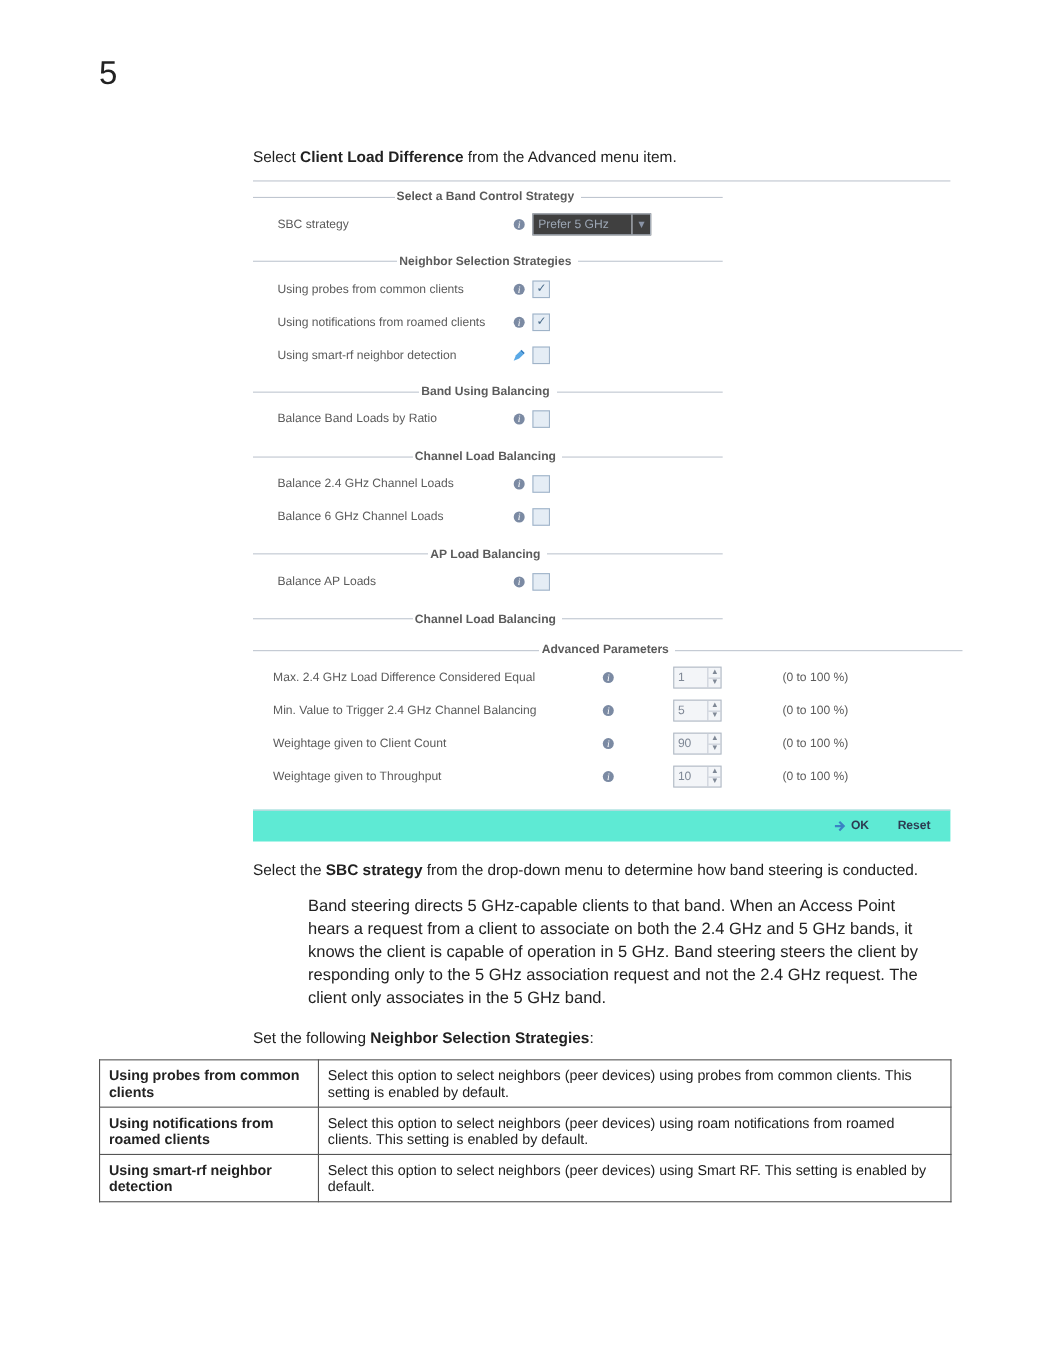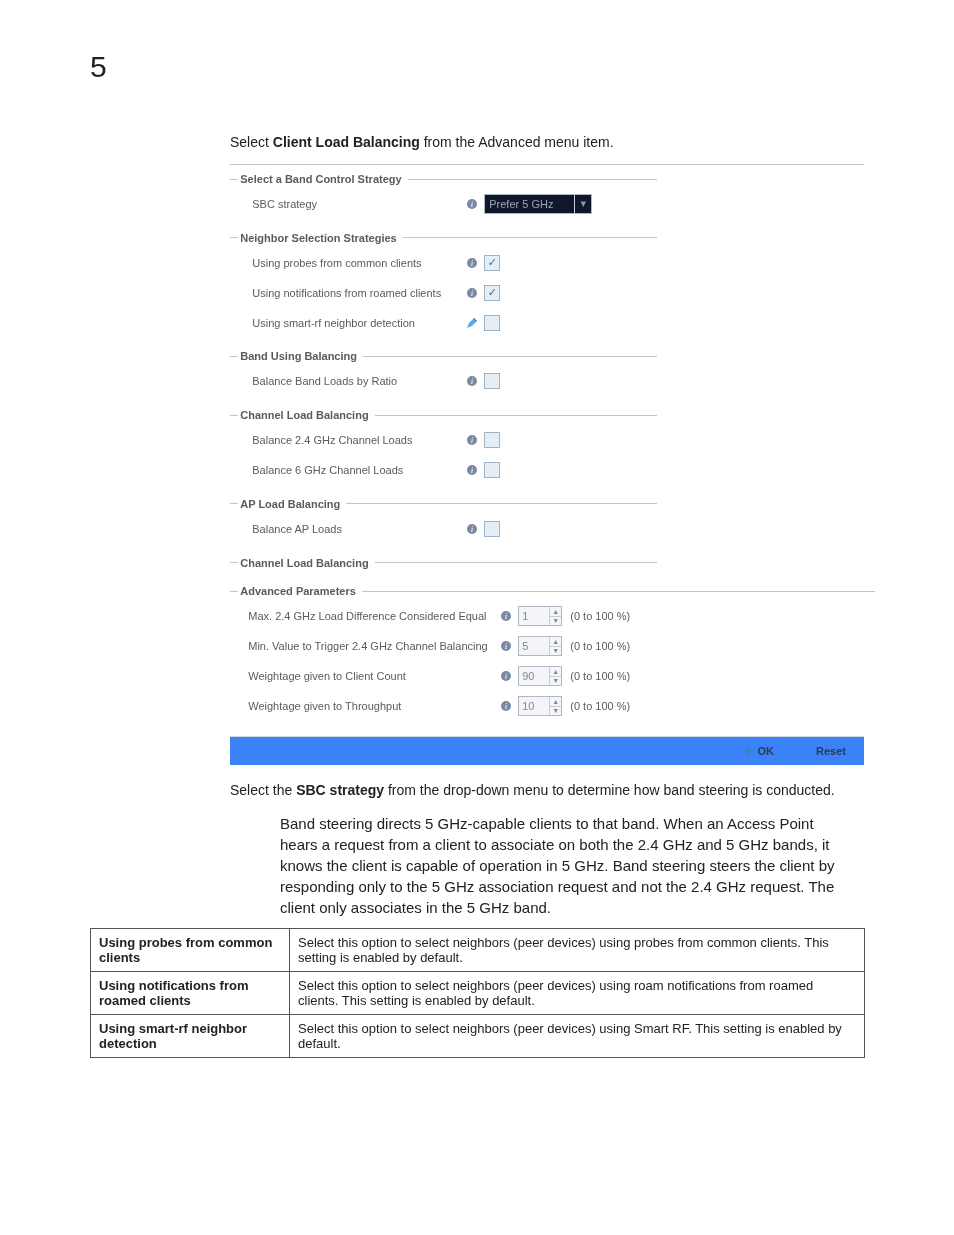--- a/index.html
+++ b/index.html
@@ -44,20 +44,21 @@
   fieldset.section {
     border: none;
     border-top: 1px solid #bfc6d0;
     margin: 6px 0 4px 0;
   }
   fieldset.section > legend {
     font-weight: bold;
     color: #5b5b5b;
     font-size: 11px;
     padding-right: 6px;
+    text-align: center;
   }
   .row {
     display: flex;
     align-items: center;
     min-height: 26px;
     padding: 2px 0;
   }
   .row .lbl {
     width: 214px;
     padding-left: 14px;
@@ -80,41 +81,42 @@
     display: inline-flex;
     align-items: center;
     justify-content: center;
     font-size: 11px;
     color: #4a6b8a;
     line-height: 1;
   }
   .select {
     display: inline-flex;
     align-items: center;
-    background: #0f172a;
+    background: #404040;
     border: 1px solid #b0b8c4;
     color: #9ca6b4;
     height: 18px;
     width: 106px;
     font-size: 11px;
     position: relative;
   }
   .select .val { padding: 0 4px; }
   .select .arrow {
     position: absolute; right: 0; top: 0; bottom: 0;
     width: 16px; display: flex; align-items: center; justify-content: center;
     border-left: 1px solid #c6ccd6;
     color: #8a94a6;
   }
   
   .adv-row {
     display: flex;
     align-items: center;
     min-height: 26px;
     padding: 2px 0;
+    gap: 47px;
   }
   .adv-row .lbl {
     width: 250px;
     padding-left: 10px;
     color: #5b5b5b;
   }
   .spinner {
     display: inline-flex;
     align-items: stretch;
     border: 1px solid #b0b8c4;
@@ -147,22 +149,22 @@
     color: #7f8896;
   }
   .spinner .btns > div + div { border-top: 1px solid #c6ccd6; }
   .range {
     font-size: 11px;
     color: #5b5b5b;
   }
   .button-bar {
     display: flex;
     justify-content: flex-end;
-    gap: 26px;
-    background: #3b82f6;
+    gap: 10px;
+    background: #5eead4;
     border-top: 1px solid #cfd6e0;
     padding: 6px 10px;
     margin-top: 8px;
   }
   .btn {
     display: inline-flex;
     align-items: center;
     gap: 4px;
     font-size: 11px;
     font-weight: bold;
@@ -211,21 +213,21 @@
   }
 </style>
 </head>
 <body>
 
 <div class="page">
 
   <div class="chapter">5</div>
 
   <div class="intro">
-    <span>Select </span><b>Client Load Balancing</b><span> from the Advanced menu item.</span>
+    <span>Select </span><b>Client Load Difference</b><span> from the Advanced menu item.</span>
   </div>
 
   <div class="config-panel">
     <hr class="separator">
 
     <fieldset class="section" style="width:410px">
       <legend>Select a Band Control Strategy</legend>
       <div class="row">
         <div class="lbl">SBC strategy</div>
         <div class="ctrl">
@@ -436,20 +438,23 @@
     </div>
   </div>
 
 
   <div class="bodytext">
     <span>Select the </span><b>SBC strategy</b><span> from the drop-down menu to determine how band steering is conducted.</span>
   </div>
 
   <div class="indent">Band steering directs 5 GHz-capable clients to that band. When an Access Point hears a request from a client to associate on both the 2.4 GHz and 5 GHz bands, it knows the client is capable of operation in 5 GHz. Band steering steers the client by responding only to the 5 GHz association request and not the 2.4 GHz request. The client only associates in the 5 GHz band.</div>
 
+  <div class="bodytext">
+    <span>Set the following </span><b>Neighbor Selection Strategies</b><span>:</span>
+  </div>
 
   <table class="desc">
     <tbody>
         <tr>
       <td class="term">Using probes from common clients</td>
       <td>Select this option to select neighbors (peer devices) using probes from common clients. This setting is enabled by default.</td>
     </tr>
     <tr>
       <td class="term">Using notifications from roamed clients</td>
       <td>Select this option to select neighbors (peer devices) using roam notifications from roamed clients. This setting is enabled by default.</td>

